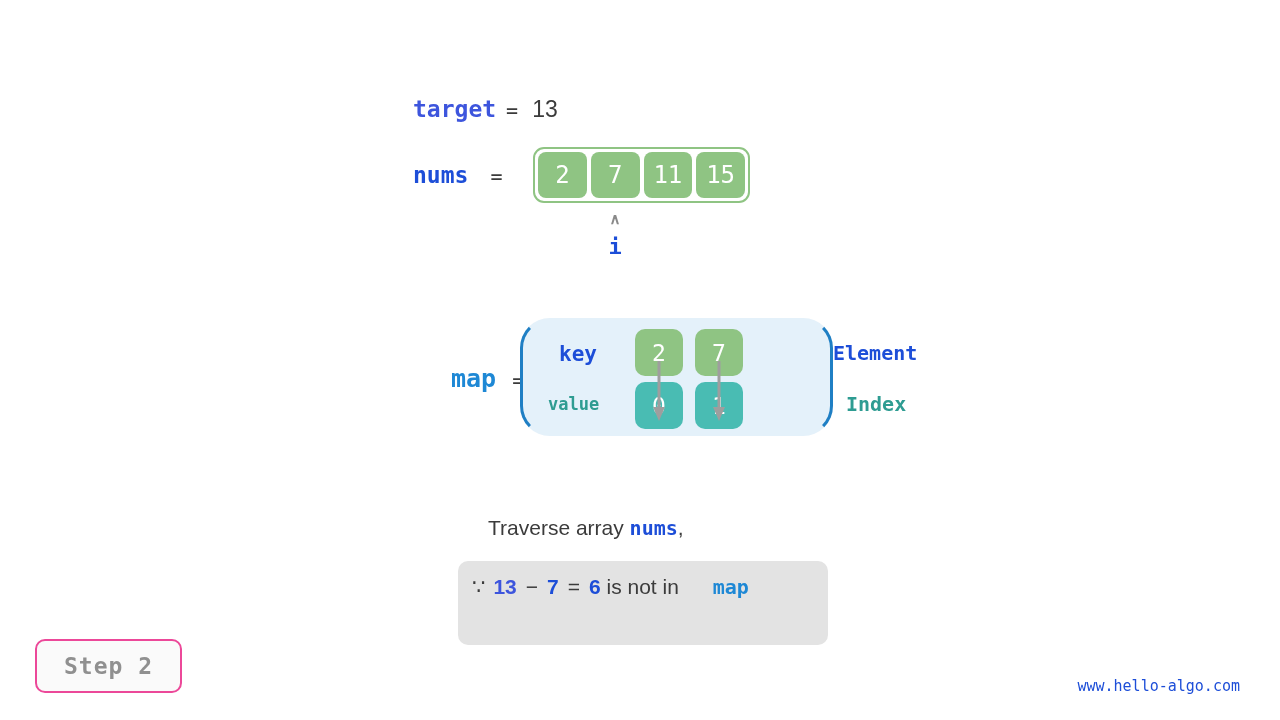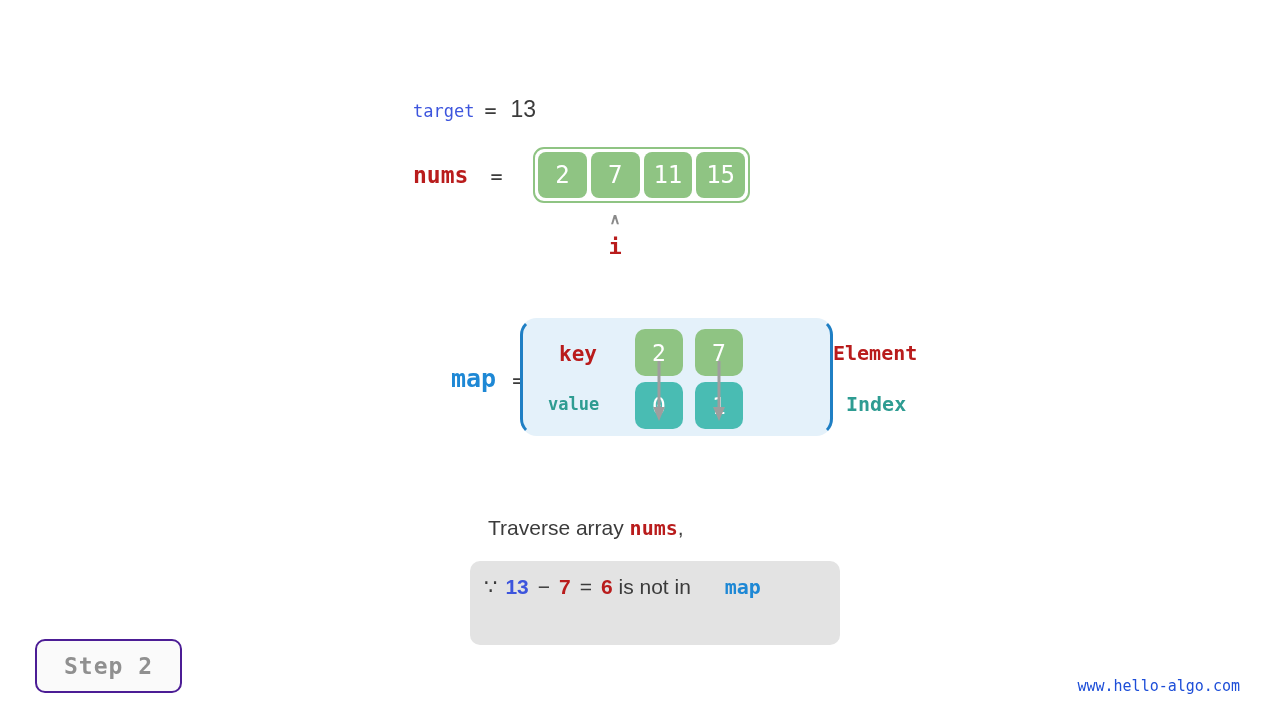--- a/index.html
+++ b/index.html
@@ -5,26 +5,26 @@
   * { margin: 0; padding: 0; box-sizing: border-box; }
   html, body { width: 1280px; height: 720px; background: #ffffff; overflow: hidden;
     font-family: "Liberation Sans", sans-serif; }
   .abs { position: absolute; }
   .mono { font-family: "DejaVu Sans Mono", monospace; }
   .sans { font-family: "Liberation Sans", sans-serif; }
 
   
   .royal-blue { color: #3D55DD; }
   .bright-blue { color: #1E88D5; margin-left: 28px; }
-  .green { color: #b91c1c; }
+  .green { color: #1d4ed8; }
   .teal { color: #2E9C92; }
 
   
   .target-line { left: 413px; top: 96px; font-size: 23px; display: flex; align-items: baseline; }
-  .target-line .var { font-weight: normal; font-size: 17px; text-align: right; }
+  .target-line .var { font-weight: bold; font-size: 23px; text-align: right; }
   .target-line .eq { margin: 0 14px 0 10px; font-size: 20px; color: #3B3B3B; }
   .target-line .val { font-size: 23px; color: #3B3B3B; }
 
   
   .nums-label { left: 413px; top: 162px; font-size: 23px; display: flex; align-items: baseline; }
   .nums-label .eq { margin-left: 22px; font-size: 20px; color: #3B3B3B; }
 
   .array-box { left: 533px; top: 147px; width: 217px; height: 56px;
     border: 2px solid #8FC483; border-radius: 11px; padding: 3px;
     display: flex; gap: 4px; background: #ffffff; }
@@ -37,51 +37,51 @@
     font-size: 22px; font-weight: bold; }
 
   
   .map-label-line { left: 423px; top: 364px; font-size: 25px; display: flex; align-items: baseline; }
   .map-label-line .var { font-weight: bold; }
   .map-label-line .eq { margin-left: 16px; font-size: 20px; color: #3B3B3B; }
 
   .map-box { left: 520px; top: 318px; width: 313px; height: 118px;
     background: #E4F1FA; border: 3px solid #1F7FC4;
     border-top-color: transparent; border-bottom-color: transparent;
-    border-radius: 17px; }
+    border-radius: 30px; }
   .map-key-label { left: 36px; top: 21px; font-size: 21px; font-weight: bold; }
   .map-value-label { left: 25px; top: 73px; font-size: 17px; font-weight: bold; }
   .kv-cell { width: 48px; height: 47px; border-radius: 10px; color: #ffffff;
     font-size: 23px; display: flex; align-items: center; justify-content: center; }
   .kv-key { background: #8FC483; top: 8px; }
   .kv-value { background: #49BCB3; top: 61px; }
   .kv-col-0 { left: 112px; }
   .kv-col-1 { left: 172px; }
   .kv-arrow { width: 12px; height: 60px; top: 40px; }
   .kv-arrow-0 { left: 130px; }
   .kv-arrow-1 { left: 190px; }
 
   .element-label { left: 833px; top: 341px; font-size: 20px; font-weight: bold; }
   .index-label { left: 846px; top: 392px; font-size: 20px; font-weight: bold; }
 
   
   .caption { left: 488px; top: 516px; font-size: 21px; color: #3B3B3B; }
   .caption .code { font-weight: bold; font-size: 20px; }
 
-  .note-box { left: 470px; top: 561px; width: 370px; height: 84px;
+  .note-box { left: 458px; top: 561px; width: 370px; height: 84px;
     background: #E3E3E3; border-radius: 10px; padding: 9px 0 0 14px;
     font-size: 21px; color: #3B3B3B; line-height: 34px; }
   .note-box .sym { margin-right: 8px; }
   .note-box b.num { font-weight: bold; }
   .note-box .op { margin: 0 9px; }
   .note-box .code { font-weight: bold; font-size: 20px; }
 
   
   .step-badge { left: 35px; top: 639px; width: 147px; height: 54px;
-    background: #FAFAFA; border: 2px solid #4c1d95; border-radius: 10px;
+    background: #FAFAFA; border: 2px solid #ec4899; border-radius: 10px;
     display: flex; align-items: center; justify-content: center;
     font-size: 23px; font-weight: bold; color: #909090; letter-spacing: 1px; }
 
   
   .watermark { right: 40px; top: 677px; font-size: 15px; color: #1d4ed8; }
 </style>
 </head>
 <body>
 
 <div class="abs target-line mono">

